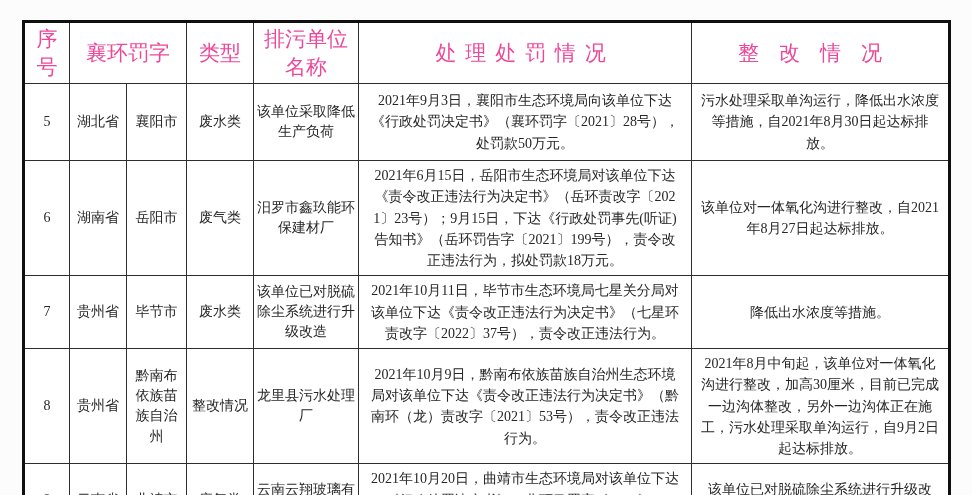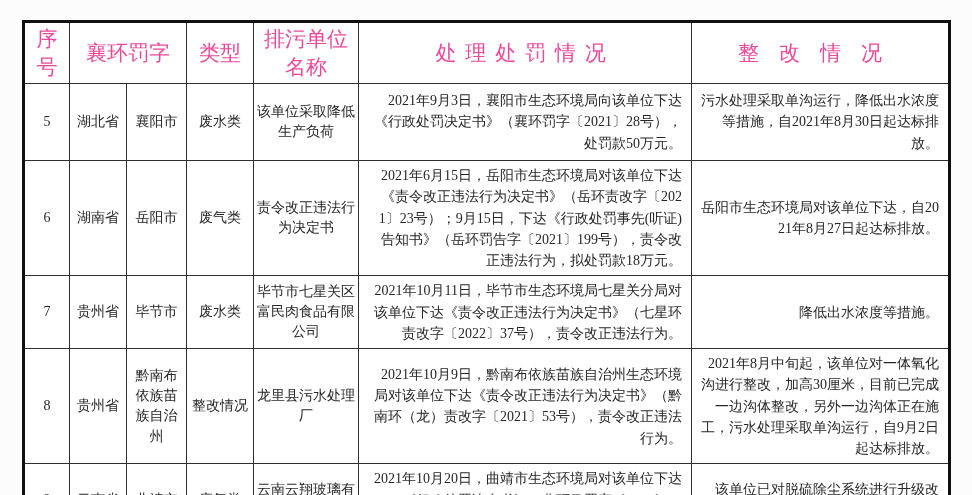--- a/index.html
+++ b/index.html
@@ -44,21 +44,21 @@
   tr.r7 { height: 66px; }
   tr.r8 { height: 109px; }
   tr.r9 { height: 70px; }
   td.c-center {
     text-align: center;
     vertical-align: middle;
     padding: 2px 3px;
     line-height: 1.45;
   }
   td.c-text {
-    text-align: right;
+    text-align: center;
     vertical-align: middle;
     padding: 4px 9px;
     line-height: 1.52;
   }
   th.th-punish { letter-spacing: 0.42em; }
   th.th-rect  { letter-spacing: 0.95em; }
 </style>
 </head>
 <body>
 
@@ -91,31 +91,31 @@
         <td class="c-center">该单位采取降低生产负荷</td>
         <td class="c-text">2021年9月3日，襄阳市生态环境局向该单位下达《行政处罚决定书》（襄环罚字〔2021〕28号），处罚款50万元。</td>
         <td class="c-text">污水处理采取单沟运行，降低出水浓度等措施，自2021年8月30日起达标排放。</td>
       </tr>
 
       <tr class="r6">
         <td class="c-center">6</td>
         <td class="c-center">湖南省</td>
         <td class="c-center">岳阳市</td>
         <td class="c-center">废气类</td>
-        <td class="c-center">责令改正违法行为决定书</td>
+        <td class="c-center">汨罗市鑫玖能环保建材厂</td>
         <td class="c-text">2021年6月15日，岳阳市生态环境局对该单位下达《责令改正违法行为决定书》（岳环责改字〔2021〕23号）；9月15日，下达《行政处罚事先(听证)告知书》（岳环罚告字〔2021〕199号），责令改正违法行为，拟处罚款18万元。</td>
-        <td class="c-text">岳阳市生态环境局对该单位下达，自2021年8月27日起达标排放。</td>
+        <td class="c-text">该单位对一体氧化沟进行整改，自2021年8月27日起达标排放。</td>
       </tr>
 
       <tr class="r7">
         <td class="c-center">7</td>
         <td class="c-center">贵州省</td>
         <td class="c-center">毕节市</td>
         <td class="c-center">废水类</td>
-        <td class="c-center">毕节市七星关区富民肉食品有限公司</td>
+        <td class="c-center">该单位已对脱硫除尘系统进行升级改造</td>
         <td class="c-text">2021年10月11日，毕节市生态环境局七星关分局对该单位下达《责令改正违法行为决定书》（七星环责改字〔2022〕37号），责令改正违法行为。</td>
         <td class="c-text">降低出水浓度等措施。</td>
       </tr>
 
       <tr class="r8">
         <td class="c-center">8</td>
         <td class="c-center">贵州省</td>
         <td class="c-center">黔南布依族苗族自治州</td>
         <td class="c-center">整改情况</td>
         <td class="c-center">龙里县污水处理厂</td>

